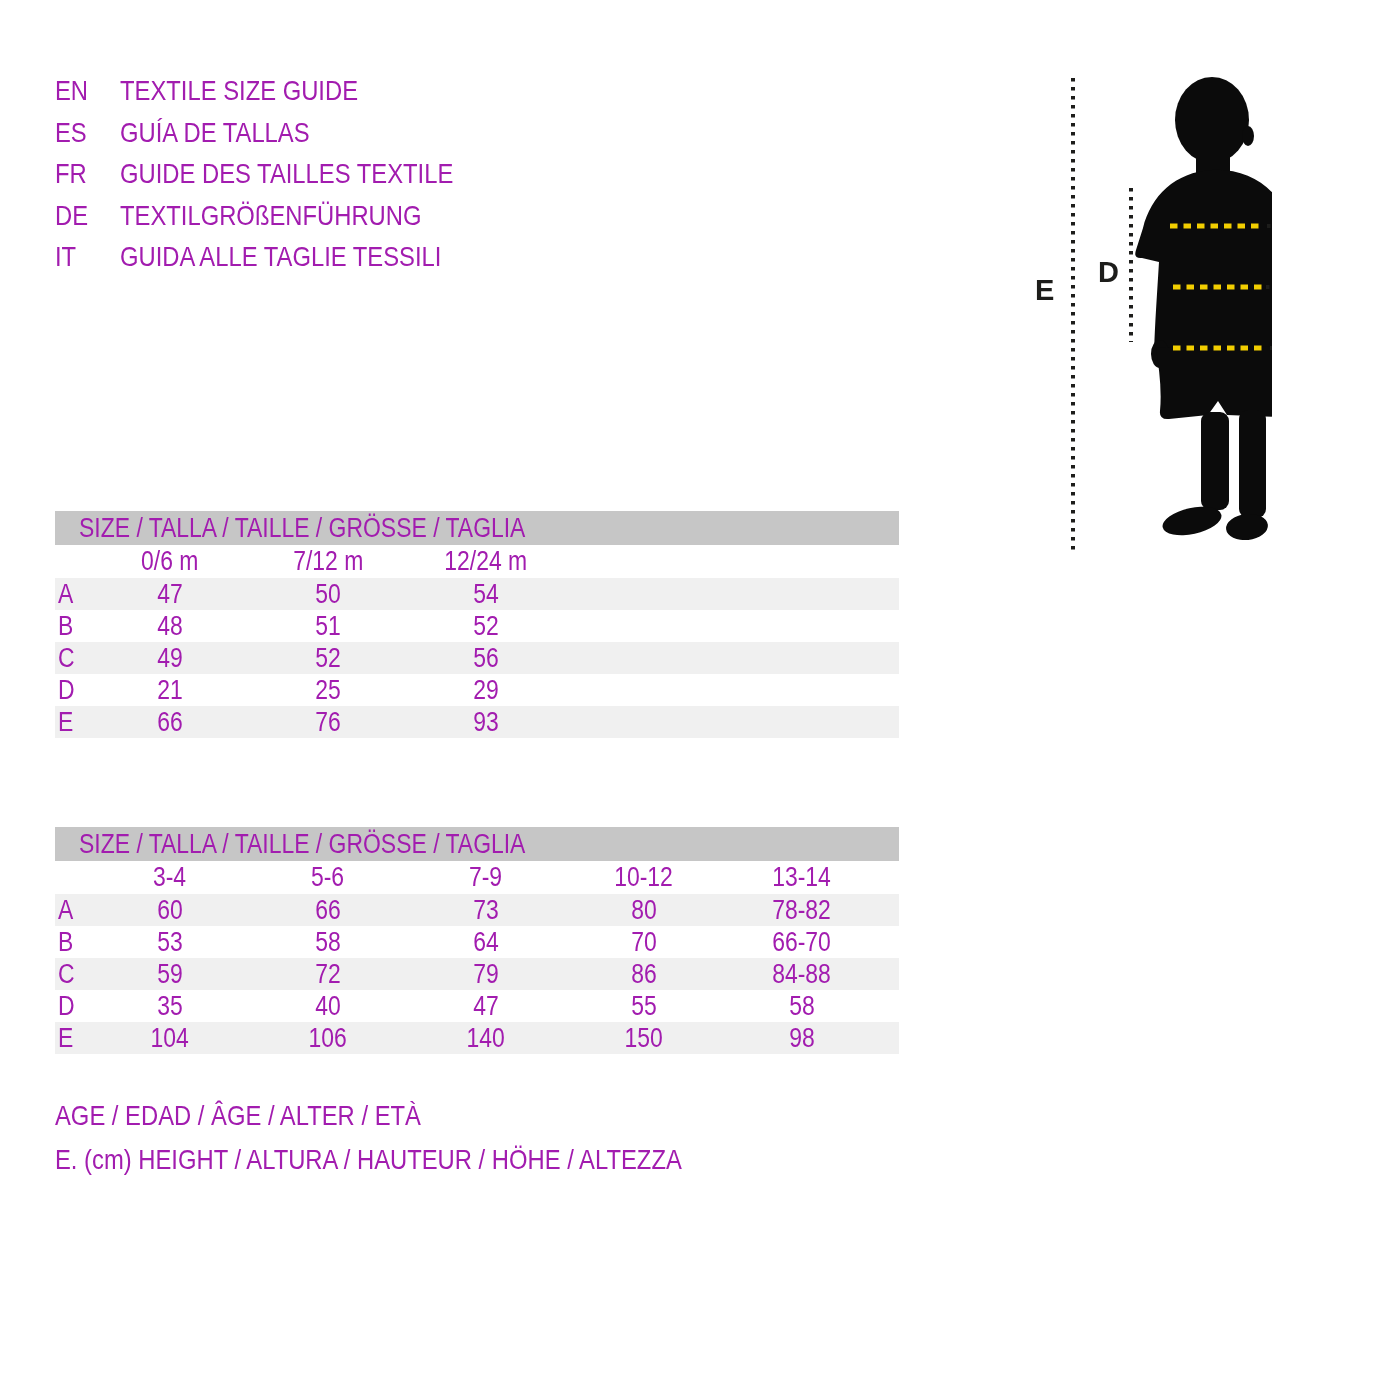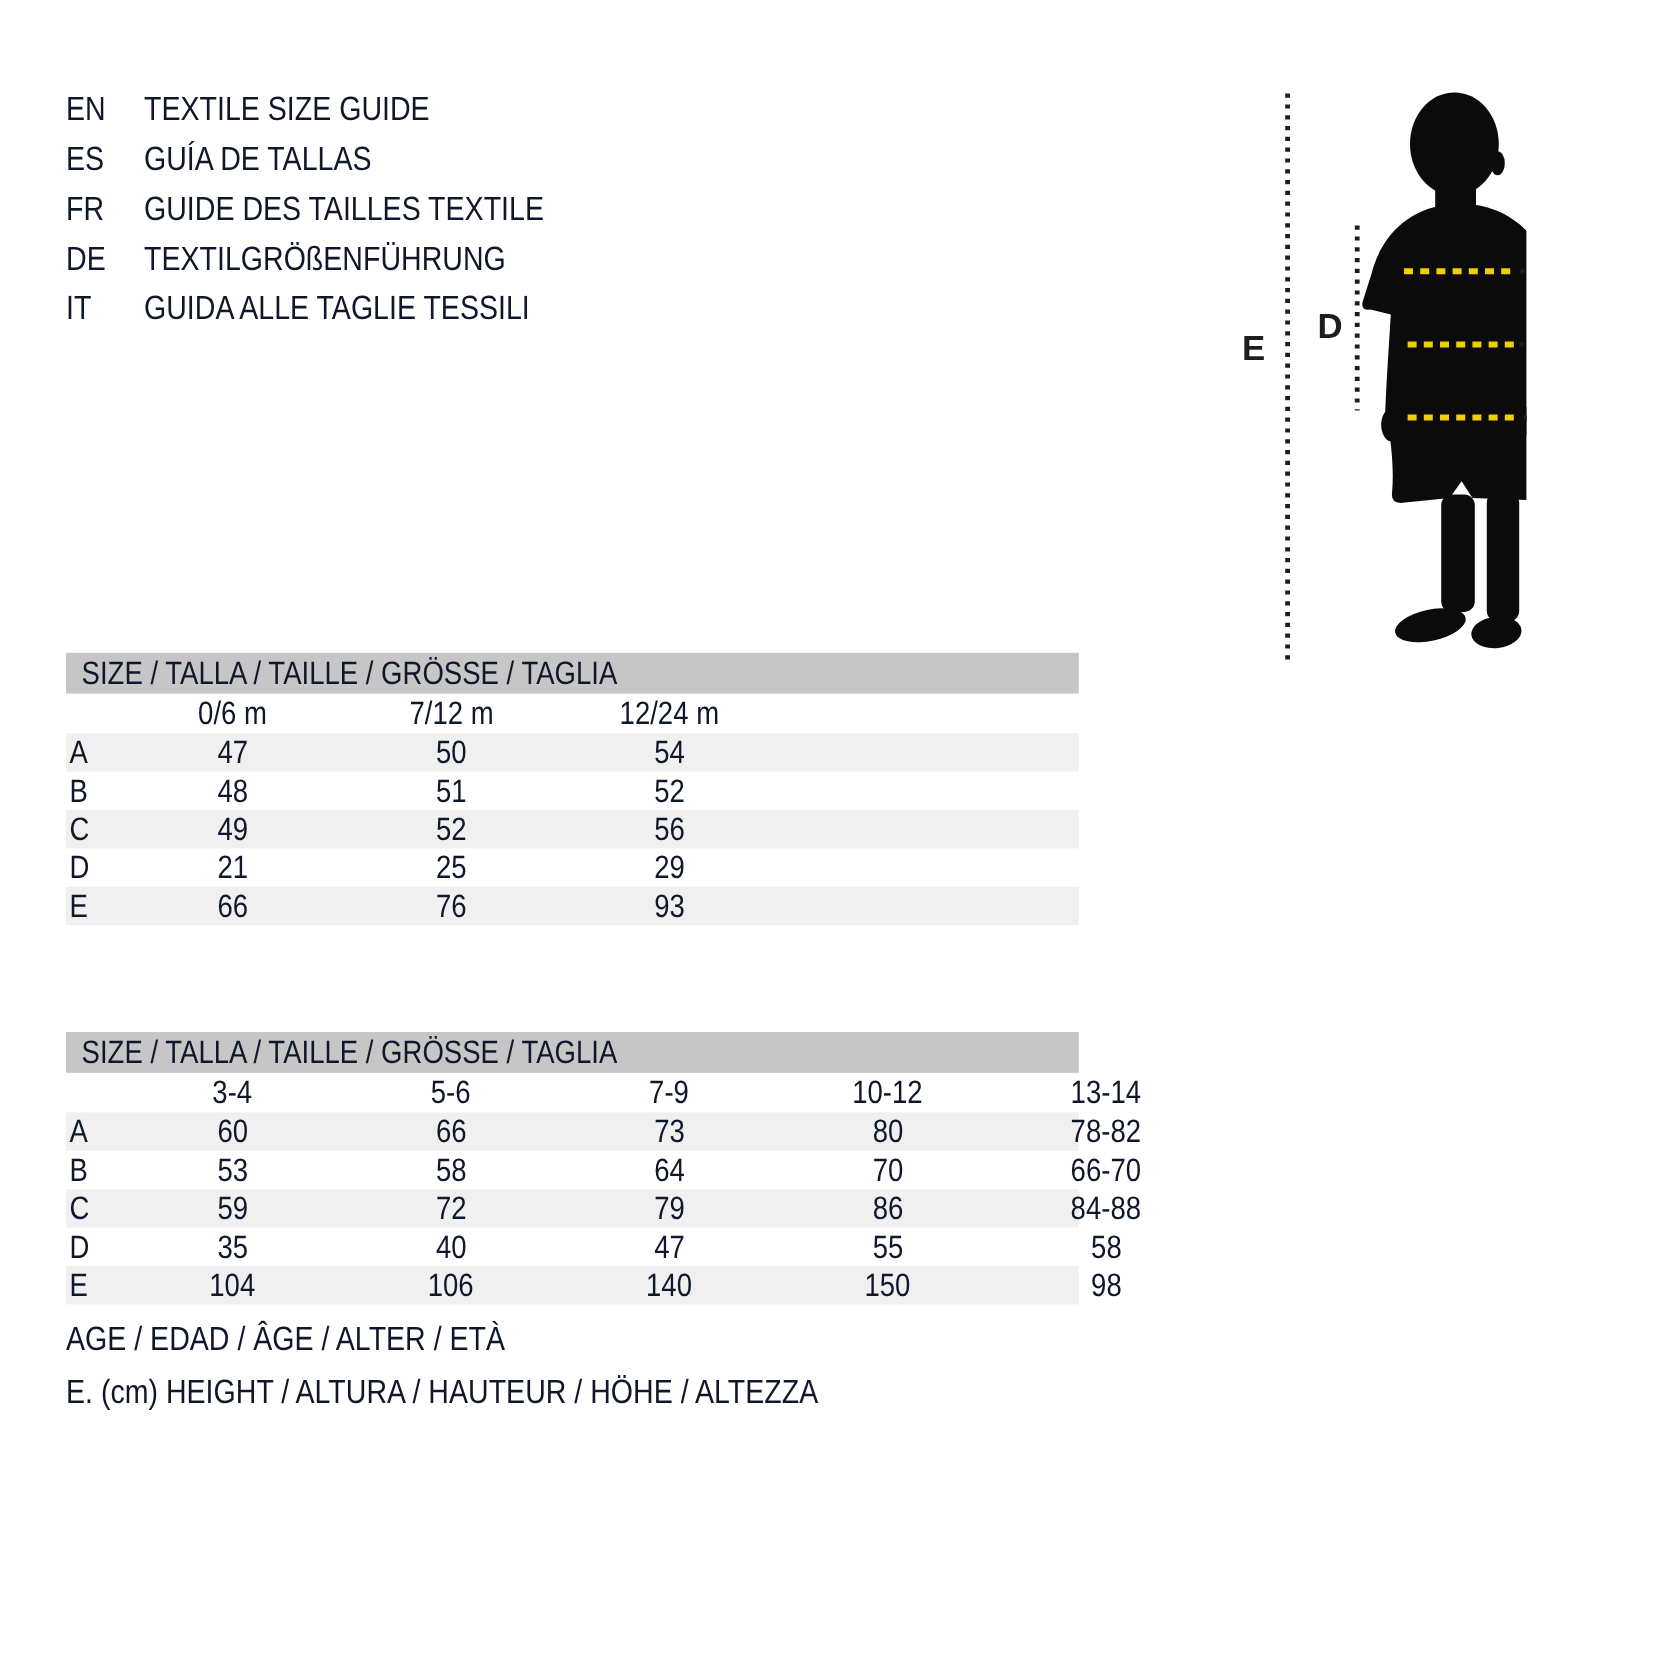--- a/index.html
+++ b/index.html
@@ -1,37 +1,37 @@
 <!DOCTYPE html>
 <html><head>
 <meta charset="utf-8">
 <style>
   html,body{margin:0;padding:0;background:#fff;}
   .page{position:relative;width:1272px;height:1400px;background:#fff;overflow:hidden;
-        font-family:"Liberation Sans",sans-serif;color:#0f172a;}
+        font-family:"Liberation Sans",sans-serif;color:#a21caf;}
   .cond{display:inline-block;transform:scaleX(0.85);transform-origin:0 50%;white-space:nowrap;}
   .condc{display:inline-block;transform:scaleX(0.85);transform-origin:50% 50%;white-space:nowrap;}
 
   
   .lang-list{position:absolute;left:55px;top:70px;font-size:28px;}
   .lang-row{position:relative;height:41.5px;line-height:41.5px;}
   .l-code{position:absolute;left:0;}
   .l-title{position:absolute;left:65px;}
 
   
   .figure{position:absolute;left:1020px;top:60px;width:380px;height:500px;}
   .figure text{font-family:"Liberation Sans",sans-serif;font-weight:700;font-size:29px;fill:#1d1d1b;}
 
   
   .sec-heading{position:absolute;left:55px;font-size:28px;line-height:30px;}
 
   
   .size-table{position:absolute;left:55px;width:844px;font-size:27px;}
-  .bar{height:34px;line-height:34px;background:#c6c6c6;padding-left:13px;box-sizing:border-box;margin-top:33px;}
-  .trow{display:flex;gap:24px;}
+  .bar{height:34px;line-height:34px;background:#c6c6c6;padding-left:24px;box-sizing:border-box;}
+  .trow{display:flex;}
   .cols-row{height:33px;line-height:33px;}
   .data-row{height:32px;line-height:32px;}
   .stripe{background:#f0f0f0;}
   .cell-label{flex:0 0 36px;padding-left:3px;box-sizing:border-box;}
   .cell{flex:0 0 158px;text-align:center;}
 
   
   .legend{position:absolute;left:55px;top:1094px;font-size:28px;}
   .legend-line{height:44px;line-height:44px;}
 </style>

